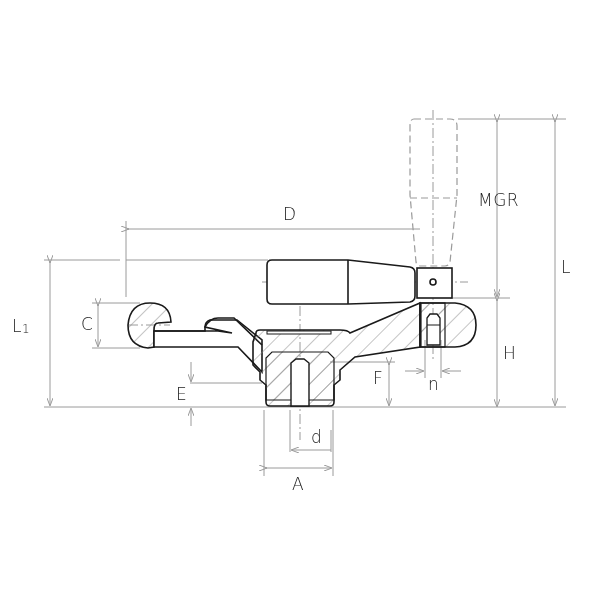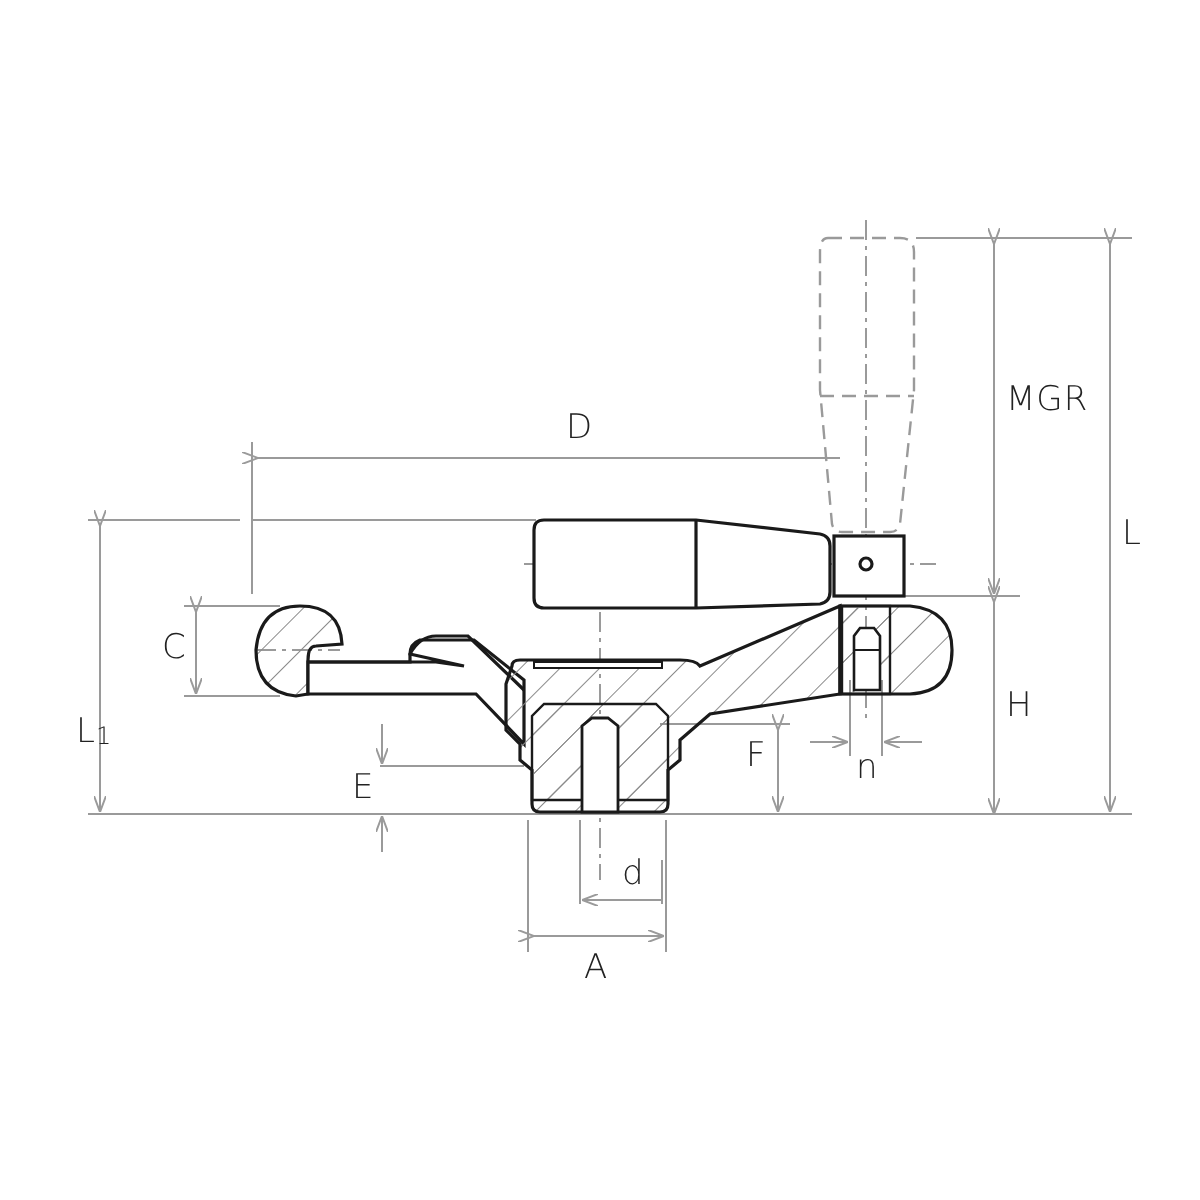--- a/index.html
+++ b/index.html
@@ -104,23 +104,23 @@
 
     <path d="M420,303 L455,303 Q476,305 476,325 Q476,346 455,347 L420,347 Z" fill="url(#hatch)" stroke="#1a1a1a" stroke-width="1.6"></path>
 
     <rect x="421" y="303" width="24" height="44" fill="url(#hatch)" stroke="#1a1a1a" stroke-width="1.2"></rect>
     <path d="M427,345 L427,318 L430,314 L437,314 L440,318 L440,345 Z" fill="#fff" stroke="#1a1a1a" stroke-width="1.3"></path>
     <line x1="427" y1="325" x2="440" y2="325" stroke="#1a1a1a" stroke-width="1"></line>
   </g>
 </svg>
 
 <div class="lbl" style="left:283px;top:206px;">D</div>
-<div class="lbl" style="left:503px;top:192px;">MGR</div>
+<div class="lbl" style="left:478px;top:192px;">MGR</div>
 <div class="lbl" style="left:561px;top:259px;">L</div>
-<div class="lbl" style="left:38px;top:318px;margin-top:40px;"><span>L</span><sub>1</sub></div>
+<div class="lbl" style="left:12px;top:318px;"><span>L</span><sub>1</sub></div>
 <div class="lbl" style="left:81px;top:316px;">C</div>
 <div class="lbl" style="left:503px;top:345px;">H</div>
 <div class="lbl" style="left:176px;top:386px;">E</div>
 <div class="lbl" style="left:373px;top:370px;">F</div>
 <div class="lbl" style="left:428px;top:376px;">n</div>
 <div class="lbl" style="left:311px;top:429px;">d</div>
 <div class="lbl" style="left:292px;top:476px;">A</div>
 </div>
 
 </body></html>

